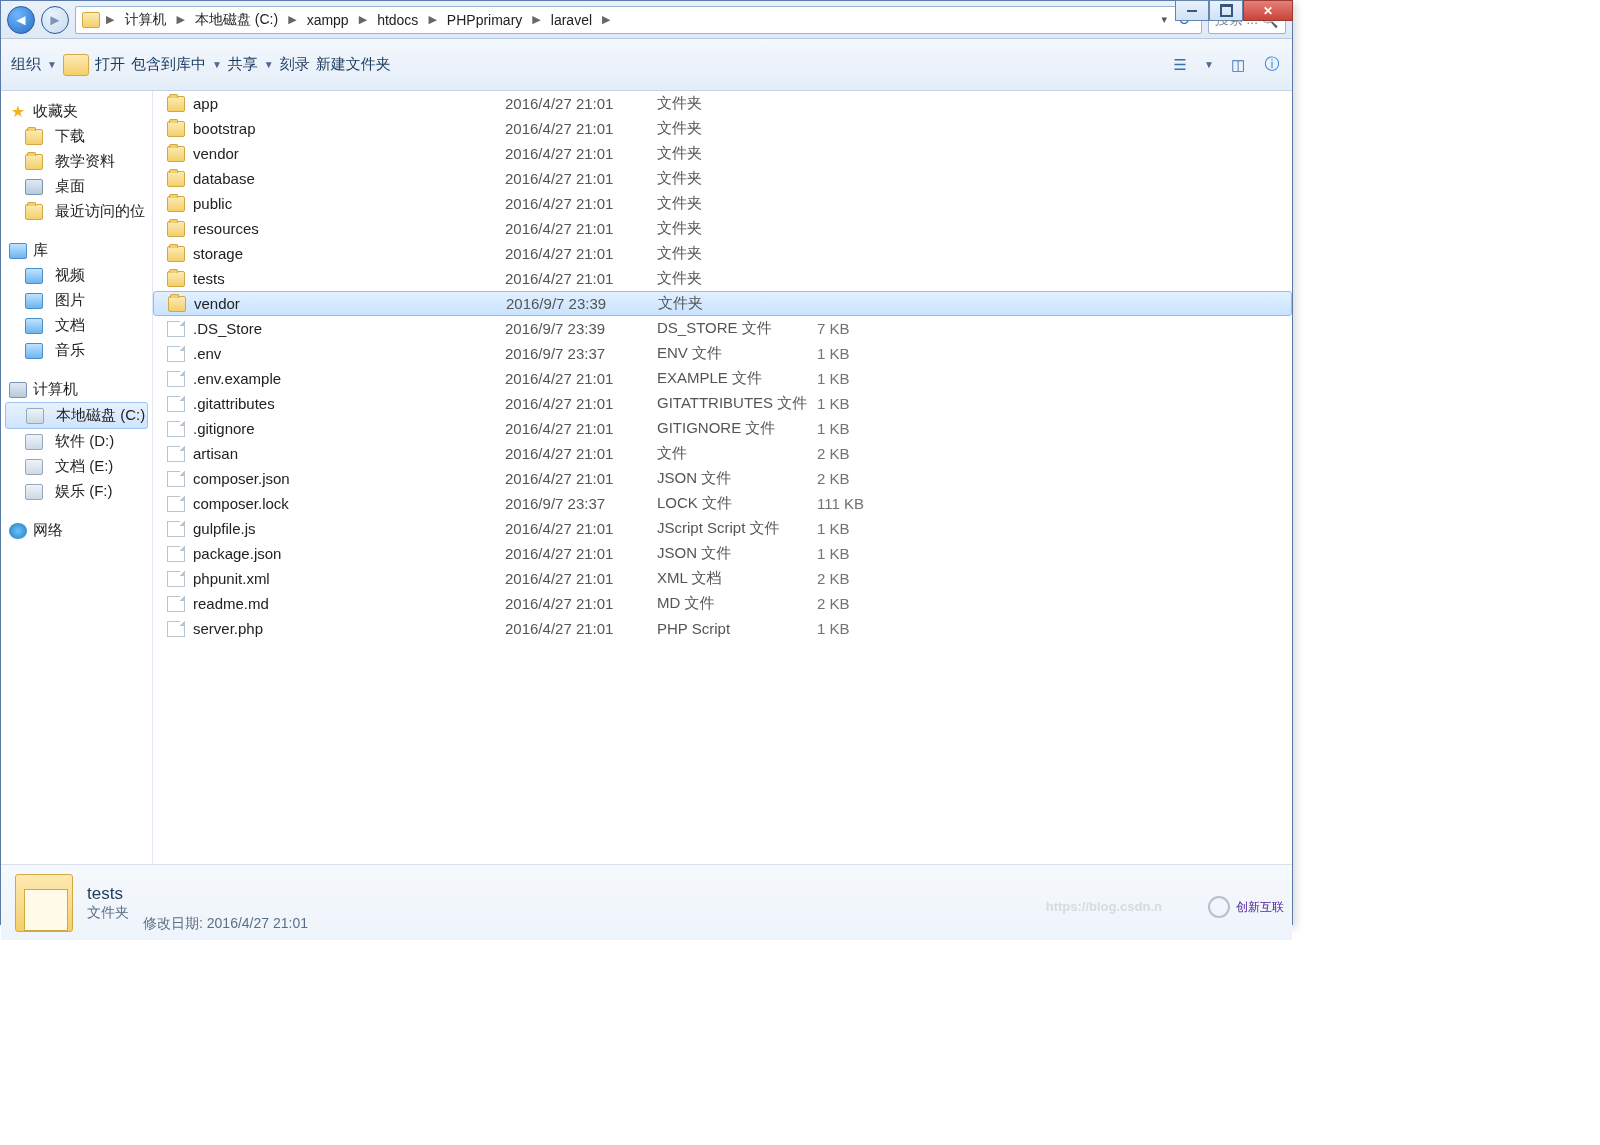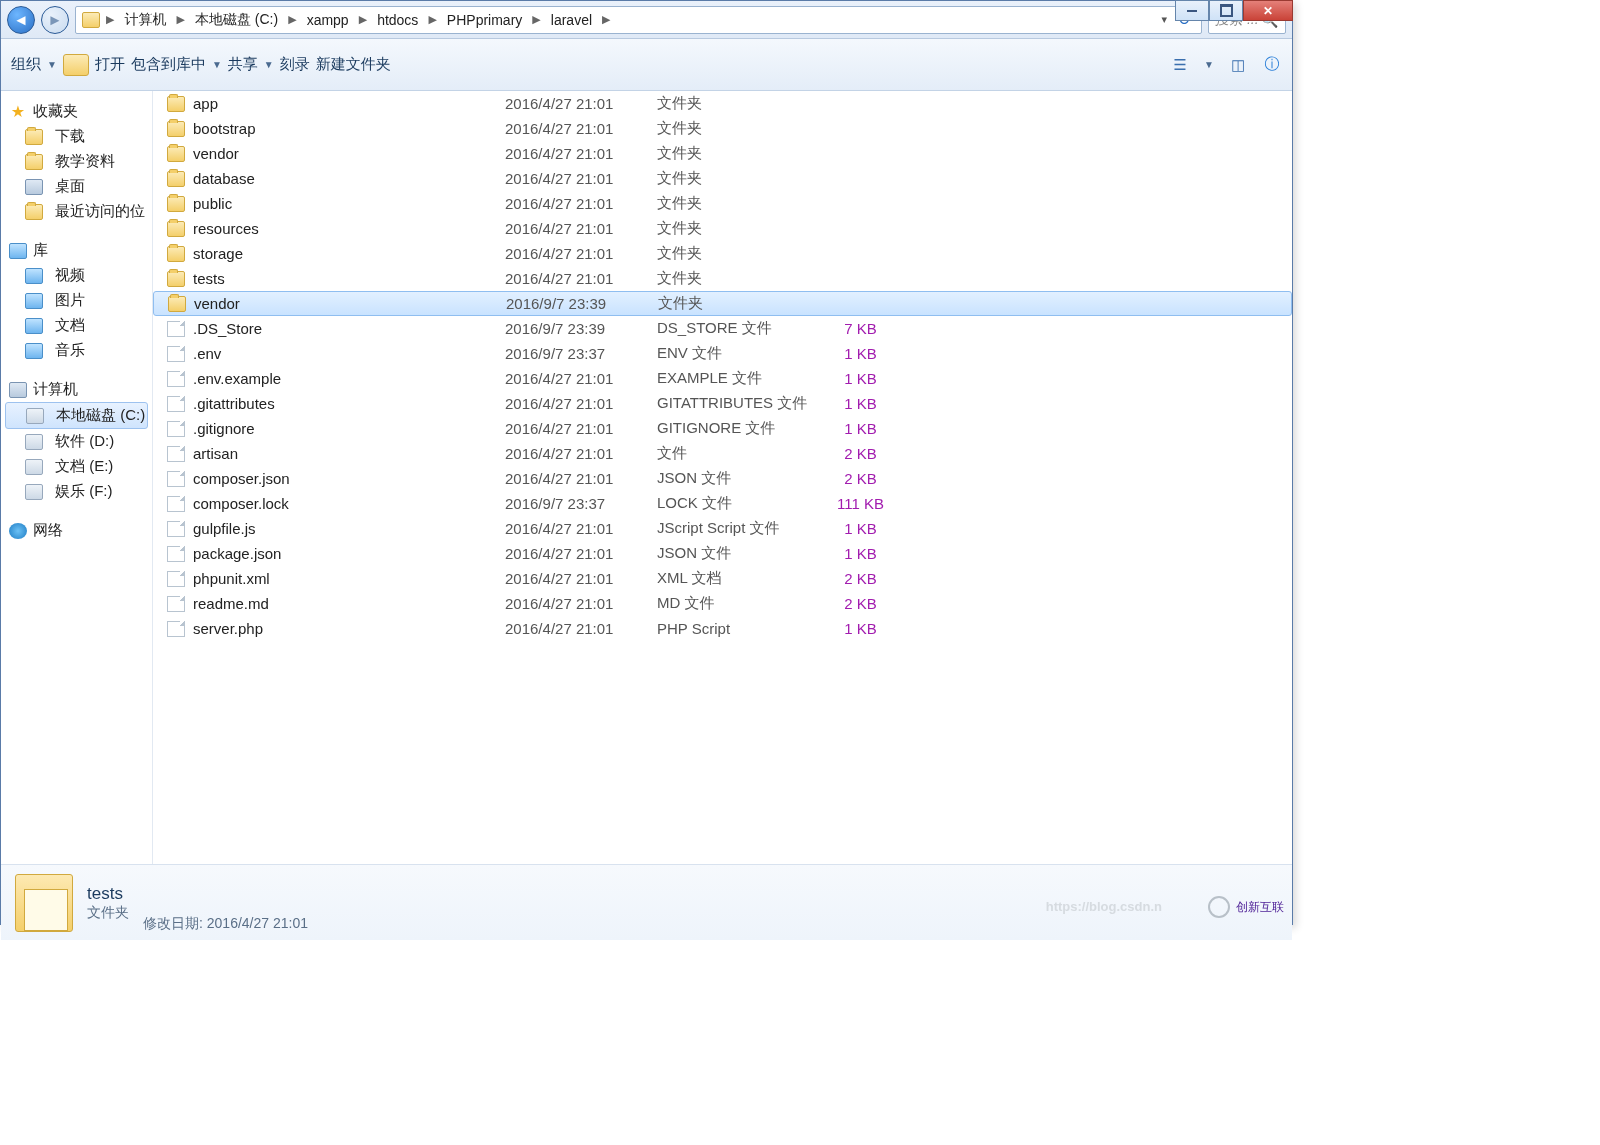--- a/index.html
+++ b/index.html
@@ -51,21 +51,21 @@
 .col-head .c1{width:352px;padding-left:12px;}
 .col-head .c2{width:152px;}
 .col-head .c3{width:160px;}
 .col-head .c4{width:95px;text-align:left;}
 .rows{flex:1;overflow:auto;}
 .row{display:flex;align-items:center;height:25px;font-size:15px;color:#222;}
 .row.sel{background:linear-gradient(#e2f0ff,#c9e3ff);border:1px solid #8fbef0;border-radius:3px;}
 .row .c1{width:352px;padding-left:14px;display:flex;align-items:center;gap:8px;}
 .row .c2{width:152px;color:#555;}
 .row .c3{width:160px;color:#555;}
-.row .c4{width:95px;text-align:center;color:#a21caf;padding-right:8px;}
+.row .c4{width:95px;text-align:left;color:#737373;padding-right:8px;}
 .file-ic{width:18px;height:16px;flex-shrink:0;}
 
 
 .details{height:76px;border-top:1px solid #d8e2ef;background:linear-gradient(#f6f9fd,#eef4fb);display:flex;align-items:center;padding:6px 14px;gap:14px;}
 .det-thumb{width:58px;height:58px;background:linear-gradient(#fde9b2,#f4cf6a);border:1px solid #d1a93e;border-radius:3px;position:relative;}
 .det-thumb::after{content:"";position:absolute;left:8px;top:14px;width:42px;height:40px;background:#fffbe8;border:1px solid #d1a93e;}
 .det-text .t1{font-size:17px;color:#1a3a5e;}
 .det-text .t2{font-size:14px;color:#5a6f87;}
 .det-meta{font-size:14px;color:#5a6f87;margin-top:43px;}
 

